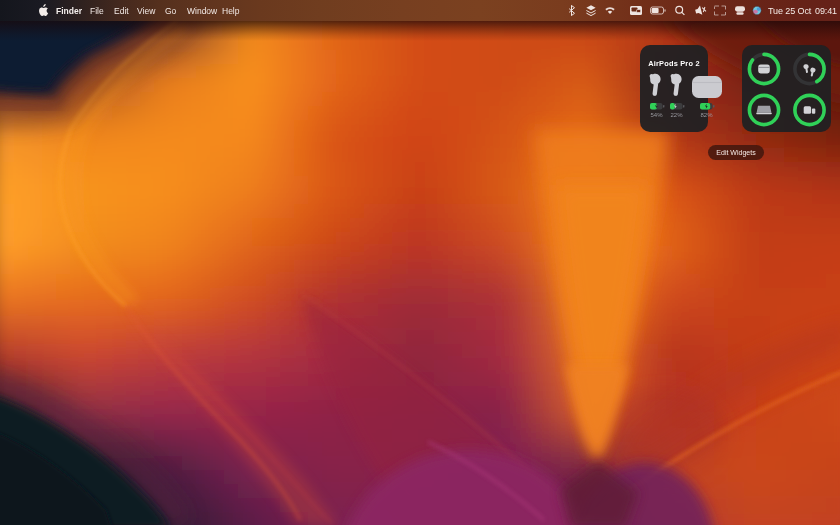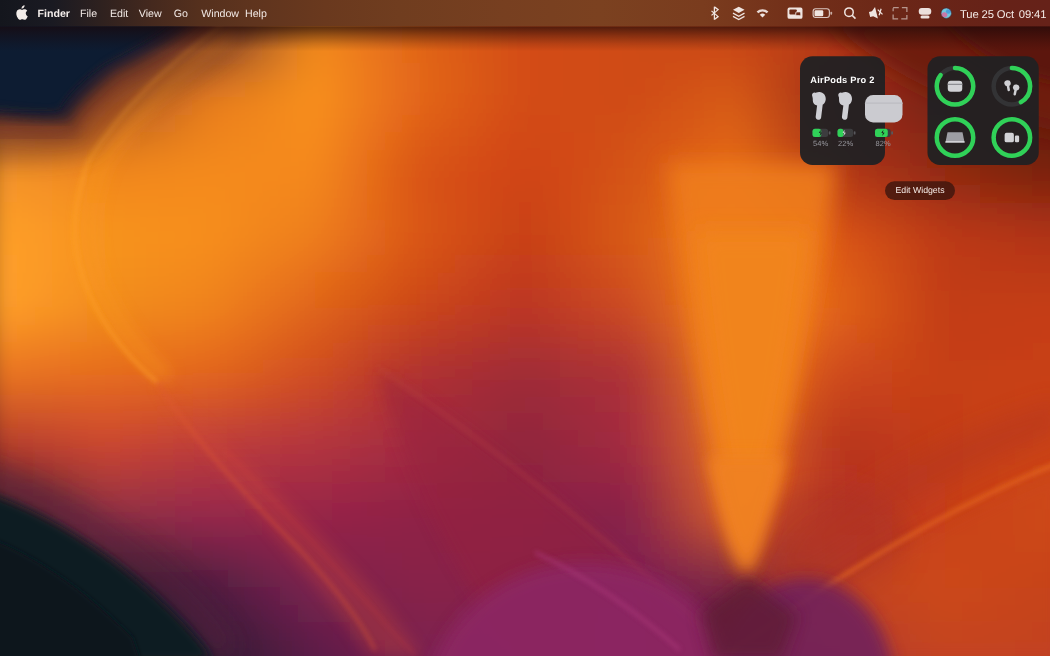--- a/index.html
+++ b/index.html
@@ -6,21 +6,21 @@
   text { font-family:"Liberation Sans", sans-serif; }
   html,body { width:840px; height:525px; overflow:hidden; background:#000; }
   body { font-family:"Liberation Sans", sans-serif; position:relative; }
   #wall { position:absolute; left:0; top:0; width:840px; height:525px; }
   #menubar {
     position:absolute; left:0; top:0; width:840px; height:21px; z-index:5;
     background:linear-gradient(90deg,
       #14161d 0%, #1a1a22 5%, #2e211f 9.5%, #45291e 14.5%, #55301d 19%,
       #5f341e 24%, #6a391e 31%, #703d1f 38%, #773f20 48%, #7b4120 57%,
       #7a3c1e 67%, #722f19 76%, #6b2617 86%, #662218 95%, #662219 100%);
-    display:flex; align-items:center; color:#f3e8e4; font-size:9px;
+    display:flex; align-items:center; color:#f3e8e4; font-size:9px;padding-left:26px;
   }
   .mleft { display:flex; align-items:center; height:100%; }
   .mright { position:absolute; right:0; top:0; height:21px; display:flex; align-items:center; }
   .widget {
     position:absolute; background:rgba(33,33,35,0.95); border-radius:10px; z-index:4;
   }
   #w1 { left:640px; top:45px; width:68px; height:87px; }
   #w2 { left:742px; top:45px; width:89px; height:87px; }
   #editw {
     position:absolute; left:708px; top:145px; width:56px; height:15px; z-index:4;

